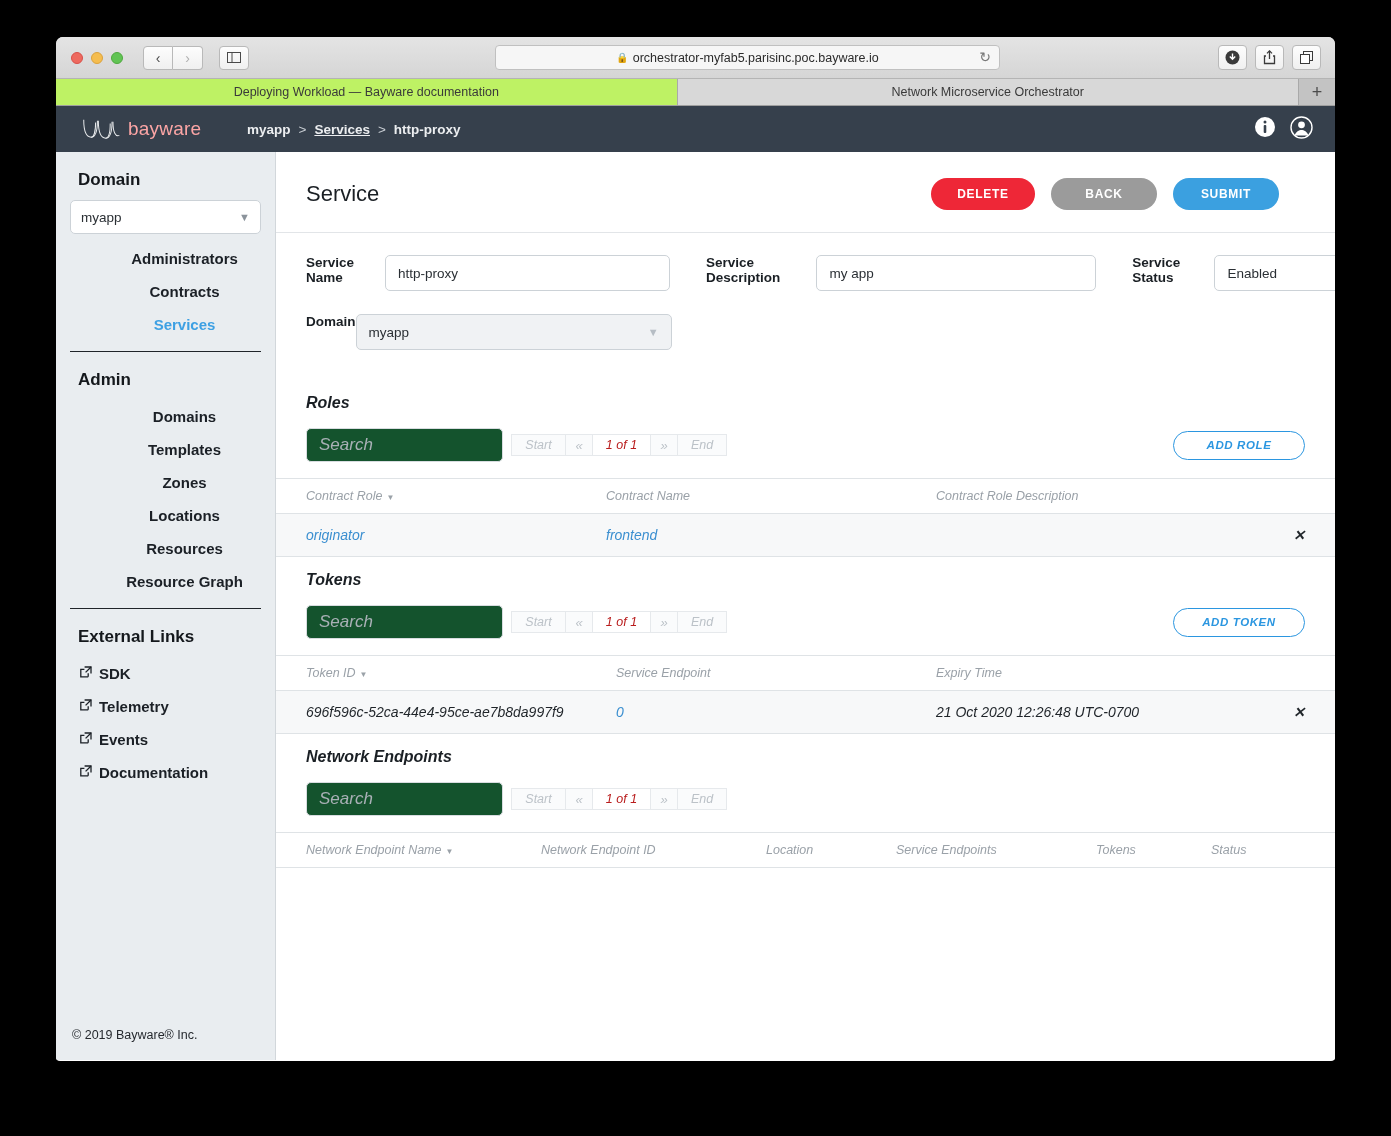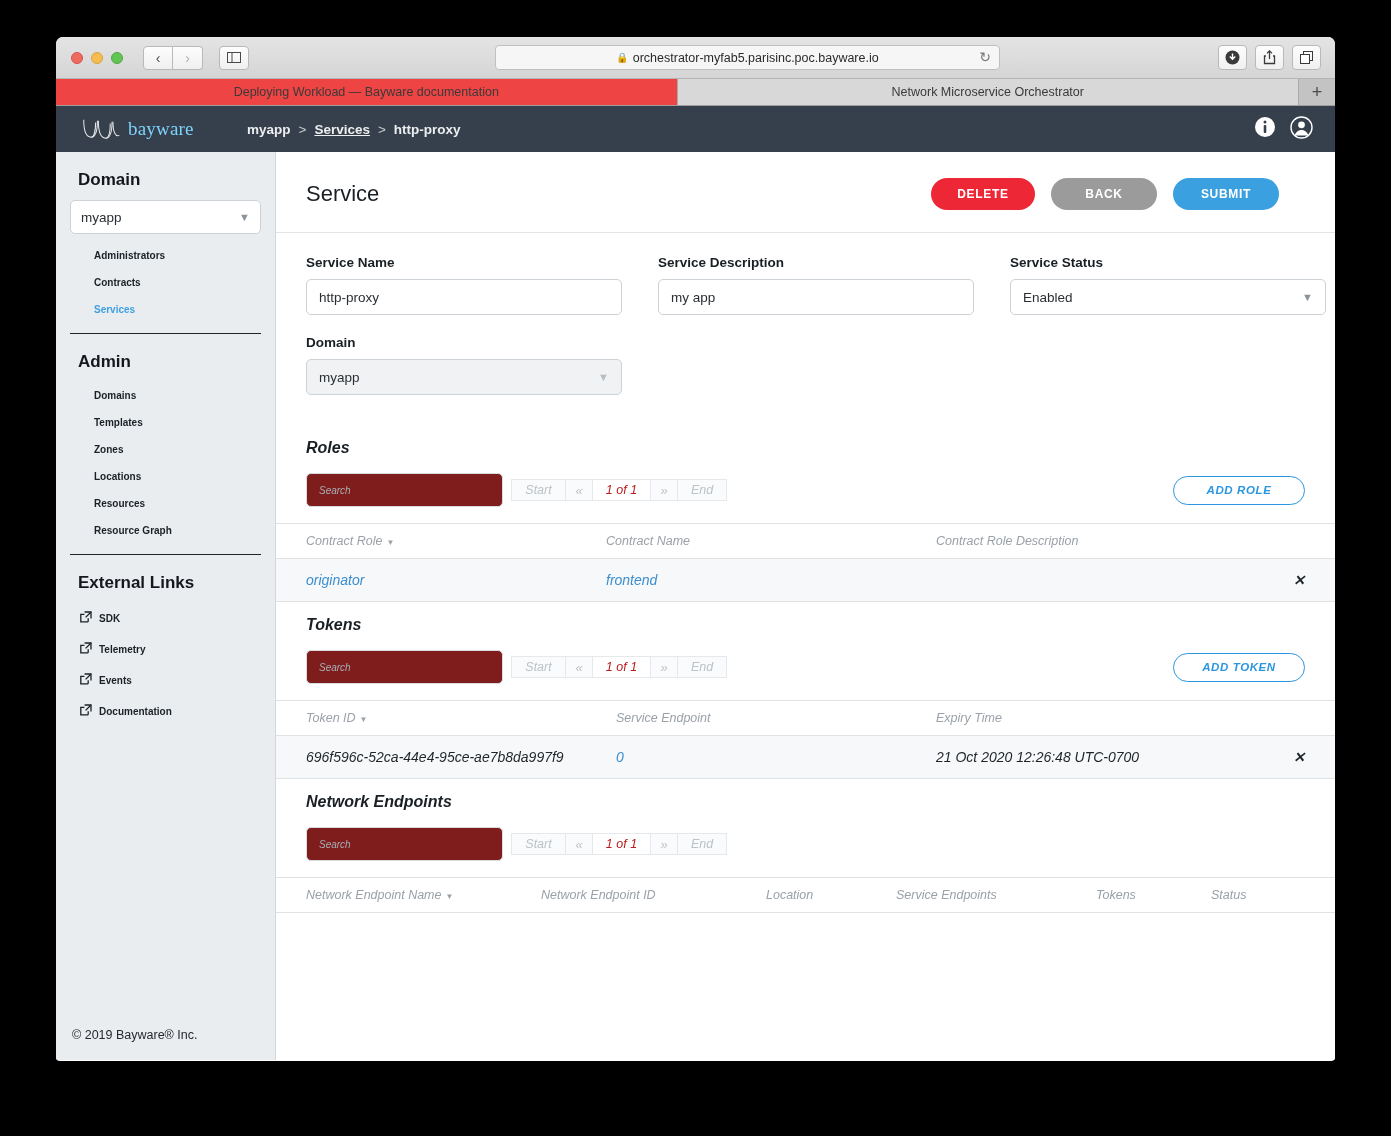--- a/index.html
+++ b/index.html
@@ -78,42 +78,42 @@
     height: 27px;
     display: flex;
     background: #c8c8c8;
     border-bottom: 1px solid #9f9f9f;
   }
   .tab {
     flex: 1;
     display: flex; align-items: center; justify-content: center;
     font-size: 12.5px; color: #3a3a3a;
     border-right: 1px solid #a9a9a9;
-    background: #ef4444;
+    background: #bef264;
   }
   .tab.active { background: #d8d8d8; }
   .tab-new {
     width: 36px;
     display: flex; align-items: center; justify-content: center;
     font-size: 18px; color: #4b4b4b; background: #c3c3c3;
   }
 
   
   .app { height: calc(1024px - 42px - 28px); display: flex; flex-direction: column; }
 
   .app-header {
     height: 46px;
     background: #36404c;
     display: flex; align-items: center;
     position: relative;
     flex-shrink: 0;
   }
   .logo { display: flex; align-items: center; margin-left: 25px; width:150px;}
   .logo-mark { width: 42px; height: 24px; }
-  .logo-text { color: #7dd3fc; font-size: 19px; margin-left: 5px; letter-spacing:0.2px;font-family:Liberation Serif, serif;}
+  .logo-text { color: #fca5a5; font-size: 19px; margin-left: 5px; letter-spacing:0.2px;}
   .breadcrumb {
     margin-left: 16px;
     font-size: 13.5px; color: #eceef0;
     display: flex; align-items: center; gap: 8px;
     font-weight: 600;
   }
   .breadcrumb .sep { color:#c9ced4; font-weight:400; }
   .breadcrumb a { color: #eceef0; text-decoration: underline; }
   .header-icons {
     position: absolute; right: 22px; top: 0; height: 46px;
@@ -141,23 +141,24 @@
     background: #fff;
     border: 1px solid #ccd2d7;
     border-radius: 5px;
     display: flex; align-items: center;
     padding: 0 10px;
     font-size: 13.5px; color: #2a2f34;
     position: relative;
   }
   .domain-select .chev { position: absolute; right: 10px; color:#8b939b; font-size:11px;}
   .side-link {
-    font-size: 10px; font-weight: bold; color: #1b2026;
+    font-size: 15px; font-weight: bold; color: #1b2026;
     padding: 8px 0 8px 38px;
     cursor: pointer;
+    text-align: center;
   }
   .side-link.active { color: #3da0e3; }
   .side-link.ext { padding-left: 24px; display:flex; align-items:center; gap:7px;}
   .side-divider { height:1px; background:#1f2429; margin: 10px 14px 0 14px; }
   .ext-icon { font-size: 12px; color:#1b2026; }
   .footer-copy {
     margin-top: auto;
     font-size: 12.5px; color: #25292e;
     padding: 0 0 18px 16px;
   }
@@ -182,21 +183,21 @@
     letter-spacing: 0.7px;
     cursor: pointer;
     font-family: "Liberation Sans", sans-serif;
   }
   .btn-delete { background: #ee2737; }
   .btn-back   { background: #9b9b9b; min-width:106px;}
   .btn-submit { background: #3ba0e0; min-width:106px;}
 
   .form-area { padding: 22px 30px 10px 30px; }
   .form-row { display: flex; gap: 36px; margin-bottom: 20px; }
-  .field { display: flex; flex-direction: column; }
+  .field { display: flex; flex-direction: row; }
   .field-label {
     font-size: 13.5px; font-weight: bold; color: #1a1f24;
     margin-bottom: 9px;
   }
   .field-input {
     height: 36px;
     border: 1px solid #ccd2d7;
     border-radius: 5px;
     background: #fff;
     display: flex; align-items: center;
@@ -217,22 +218,22 @@
     padding: 14px 30px 0 30px;
   }
   .toolbar-row {
     display: flex; align-items: center;
     padding: 16px 30px 16px 30px;
   }
   .search-box {
     width: 197px; height: 34px;
     border: 1px solid #d8dce0; border-radius: 5px;
     display: flex; align-items: center; padding: 0 12px;
-    font-size: 10px; color: #a9b0b6;
-    background: #7f1d1d;
+    font-size: 17px; color: #a9b0b6;
+    background: #14532d;
   }
   .pager { display: flex; margin-left: 8px; }
   .pg {
     height: 22px;
     border: 1px solid #e6e9ec;
     background: #fafbfc;
     display: flex; align-items: center; justify-content: center;
     font-size: 12.5px; color: #bcc2c8;
     border-right: none;
   }

